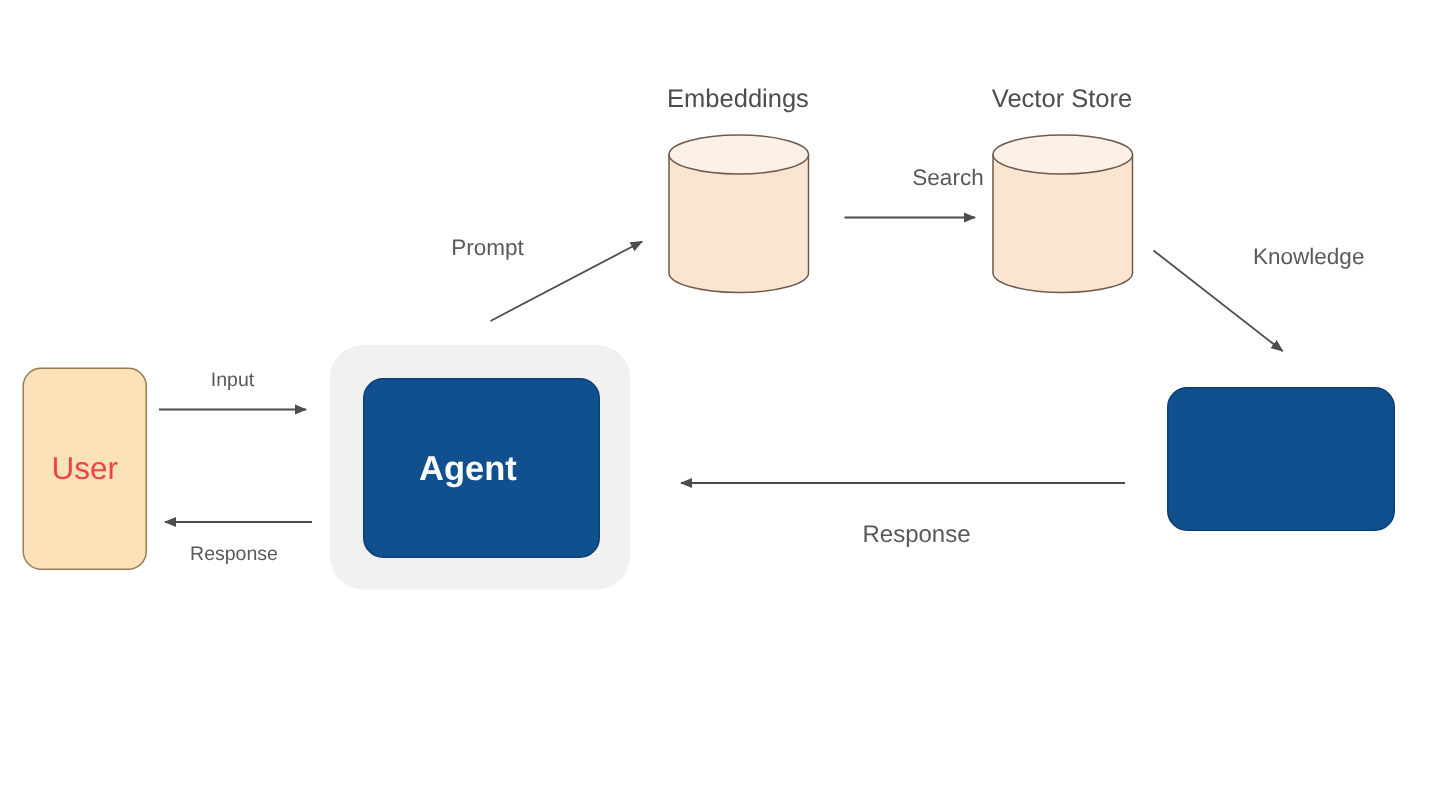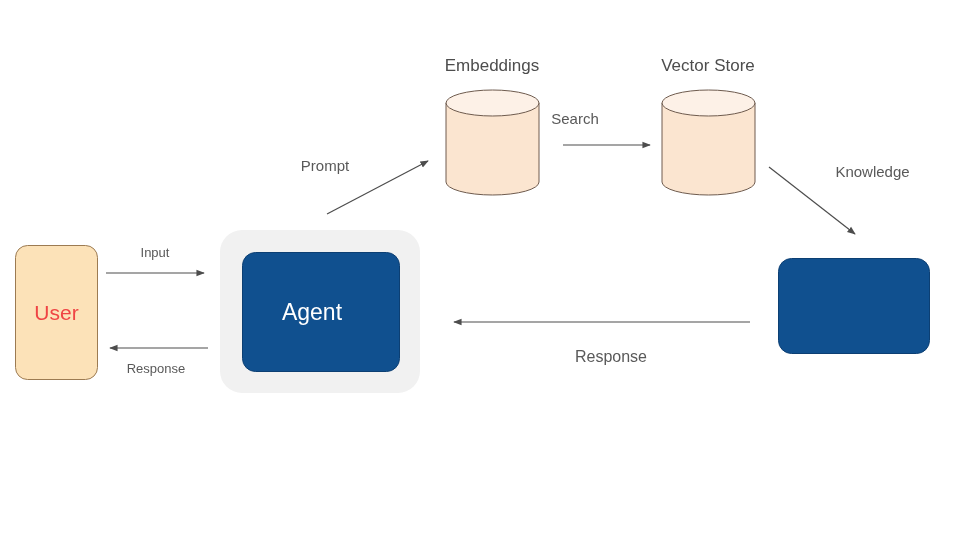--- a/index.html
+++ b/index.html
@@ -92,32 +92,32 @@
 
     <line x1="563" y1="145" x2="650" y2="145" stroke="#4D4D4D" stroke-width="1.2" marker-end="url(#arrowEnd)"></line>
 
     <line x1="769" y1="167" x2="855" y2="234" stroke="#4D4D4D" stroke-width="1.2" marker-end="url(#arrowEnd)"></line>
 
     <line x1="750" y1="322" x2="454" y2="322" stroke="#4D4D4D" stroke-width="1.2" marker-end="url(#arrowEnd)"></line>
   </svg>
 
   <div class="node-label box-text-dark" style="left:15px; top:245px; width:83px; height:135px;">User</div>
 
-  <div class="node-label box-text-light" style="left:242px; top:252px; width:140px; height:120px;">Agent</div>
+  <div class="node-label box-text-light" style="left:242px; top:252px; width:140px; height:120px;font-weight:bold;">Agent</div>
 
 
   <div class="caption" style="left:402px; top:56px; width:180px;">Embeddings</div>
 
   <div class="caption" style="left:618px; top:56px; width:180px;">Vector Store</div>
 
   <div class="edge-label" style="left:105px; top:245px; width:100px;">Input</div>
 
   <div class="edge-label" style="left:106px; top:361px; width:100px;">Response</div>
 
   <div class="edge-label" style="left:265px; top:157px; width:120px; font-size:15px;">Prompt</div>
 
-  <div class="edge-label" style="left:515px; top:110px; width:120px; font-size:15px;">Search</div>
+  <div class="edge-label" style="left:572px; top:110px; width:120px; font-size:15px;">Search</div>
 
   <div class="edge-label" style="left:805px; top:163px; width:135px; font-size:15px;">Knowledge</div>
 
   <div class="edge-label" style="left:541px; top:348px; width:140px; font-size:16px;">Response</div>
 
 </div>
 
 </body></html>

